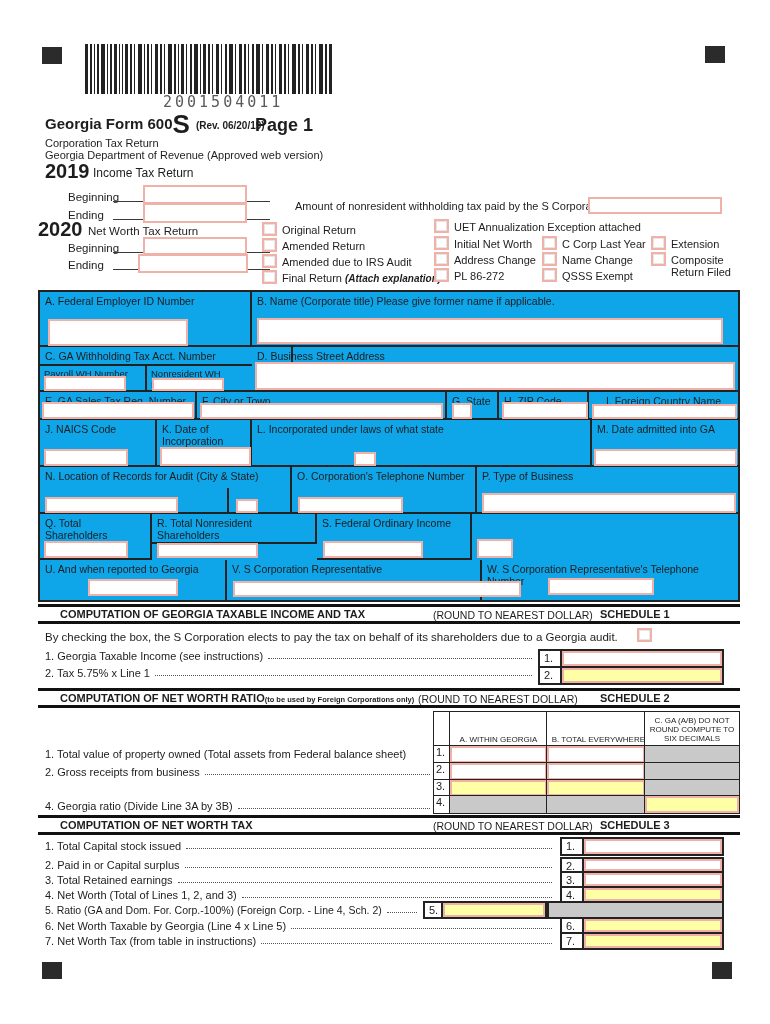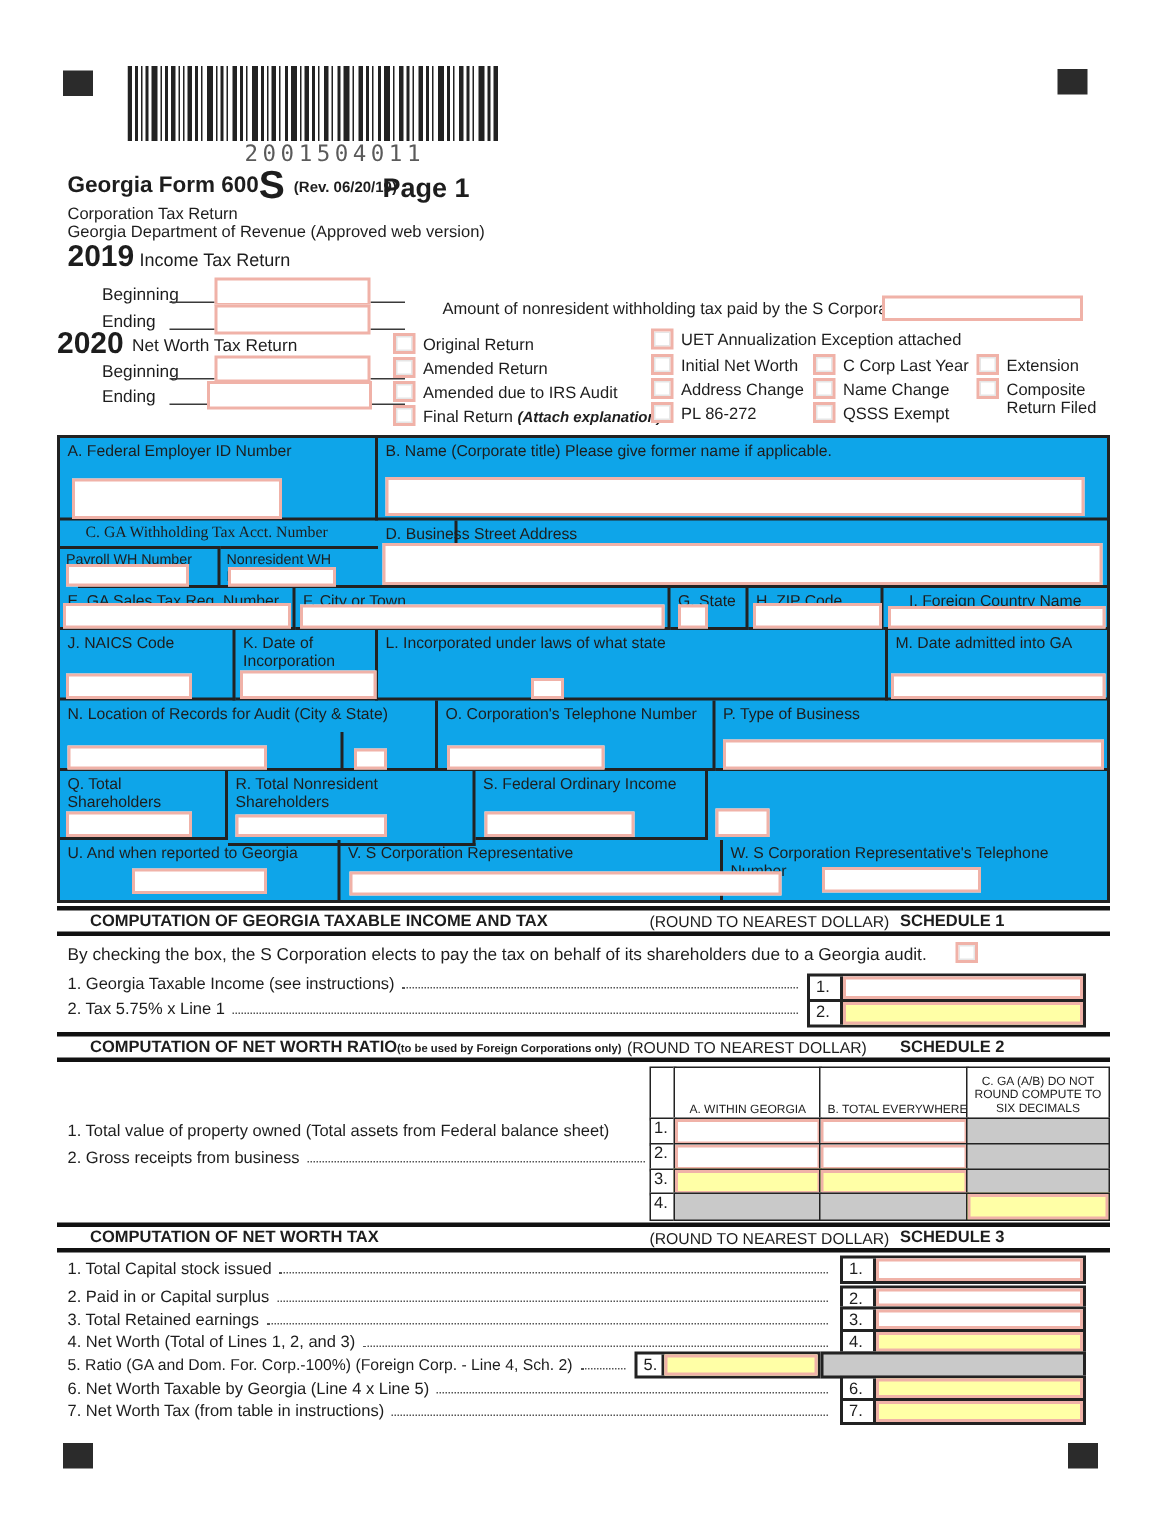--- a/index.html
+++ b/index.html
@@ -203,21 +203,21 @@
 
     <div class="cell" style="left:0;top:0;width:212px;height:55px;">
       <span>A. Federal Employer ID Number</span>
     </div>
     <div class="cell noR" style="left:212px;top:0;width:486px;height:55px;">
       <span>B. Name (Corporate title) Please give former name if applicable.</span>
     </div>
     <div class="input" style="left:8px;top:27px;width:140px;height:27px;"></div>
     <div class="input" style="left:217px;top:26px;width:466px;height:26px;"></div>
 
-    <div class="cell" style="left:12px;top:55px;width:253px;height:45px;padding:3px 5px 0 5px;font-family:Liberation Serif, serif;">
+    <div class="cell" style="left:0;top:55px;width:253px;height:45px;padding:3px 5px 0 5px;">
       <span>C. GA Withholding Tax Acct. Number</span>
     </div>
     <div class="subhdr" style="left:0;top:72px;width:107px;height:28px;border-right:2px solid #222;">
       <span>Payroll WH Number</span>
     </div>
     <div class="subhdr" style="left:107px;top:72px;width:105px;height:28px;">
       <span>Nonresident WH Number</span>
     </div>
     <div class="cell noR" style="left:212px;top:55px;width:486px;height:45px;">
       <span>D. Business Street Address</span>
@@ -275,21 +275,21 @@
       <span>P. Type of Business</span>
     </div>
     <div class="input" style="left:5px;top:205px;width:133px;height:16px;"></div>
     <div class="input" style="left:196px;top:207px;width:22px;height:14px;"></div>
     <div class="input" style="left:258px;top:205px;width:105px;height:16px;"></div>
     <div class="input" style="left:442px;top:201px;width:254px;height:20px;"></div>
 
     <div class="cell" style="left:0;top:222px;width:112px;height:46px;">
       <span>Q. Total Shareholders</span>
     </div>
-    <div class="cell" style="left:112px;top:222px;width:165px;height:50px;">
+    <div class="cell" style="left:112px;top:222px;width:165px;height:30px;">
       <span>R. Total Nonresident Shareholders</span>
     </div>
     <div class="cell" style="left:277px;top:222px;width:155px;height:46px;">
       <span>S. Federal Ordinary Income</span>
     </div>
     <div class="input" style="left:4px;top:249px;width:84px;height:17px;"></div>
     <div class="input" style="left:117px;top:251px;width:101px;height:15px;"></div>
     <div class="input" style="left:283px;top:249px;width:100px;height:17px;"></div>
     <div class="input" style="left:437px;top:247px;width:36px;height:19px;"></div>
 
@@ -350,20 +350,24 @@
     <span class="hdrtxt" style="bottom:3px;">C. GA (A/B) DO NOT ROUND COMPUTE TO SIX DECIMALS</span>
   </div>
 
   <div class="sline" style="left:45px;top:748px;width:388px;">
     <span>1.  Total value of property owned (Total assets from Federal balance sheet)</span>
   </div>
   <div class="sline" style="left:45px;top:766px;width:388px;">
     <span>2.  Gross receipts from business</span>
       <span class="leader"></span>
   </div>
+  <div class="sline" style="left:45px;top:800px;width:388px;">
+    <span>4.  Georgia ratio (Divide Line 3A by 3B)</span>
+      <span class="leader"></span>
+  </div>
 
   <div class="s2num" style="left:433px;top:745px;width:18px;height:19px;">1.</div>
   <div class="s2cell fillw" style="left:449px;top:745px;width:99px;height:19px;"></div>
   <div class="s2cell fillw" style="left:546px;top:745px;width:100px;height:19px;"></div>
   <div class="s2cell fillg" style="left:644px;top:745px;width:96px;height:19px;"></div>
 
   <div class="s2num" style="left:433px;top:762px;width:18px;height:19px;">2.</div>
   <div class="s2cell fillw" style="left:449px;top:762px;width:99px;height:19px;"></div>
   <div class="s2cell fillw" style="left:546px;top:762px;width:100px;height:19px;"></div>
   <div class="s2cell fillg" style="left:644px;top:762px;width:96px;height:19px;"></div>

